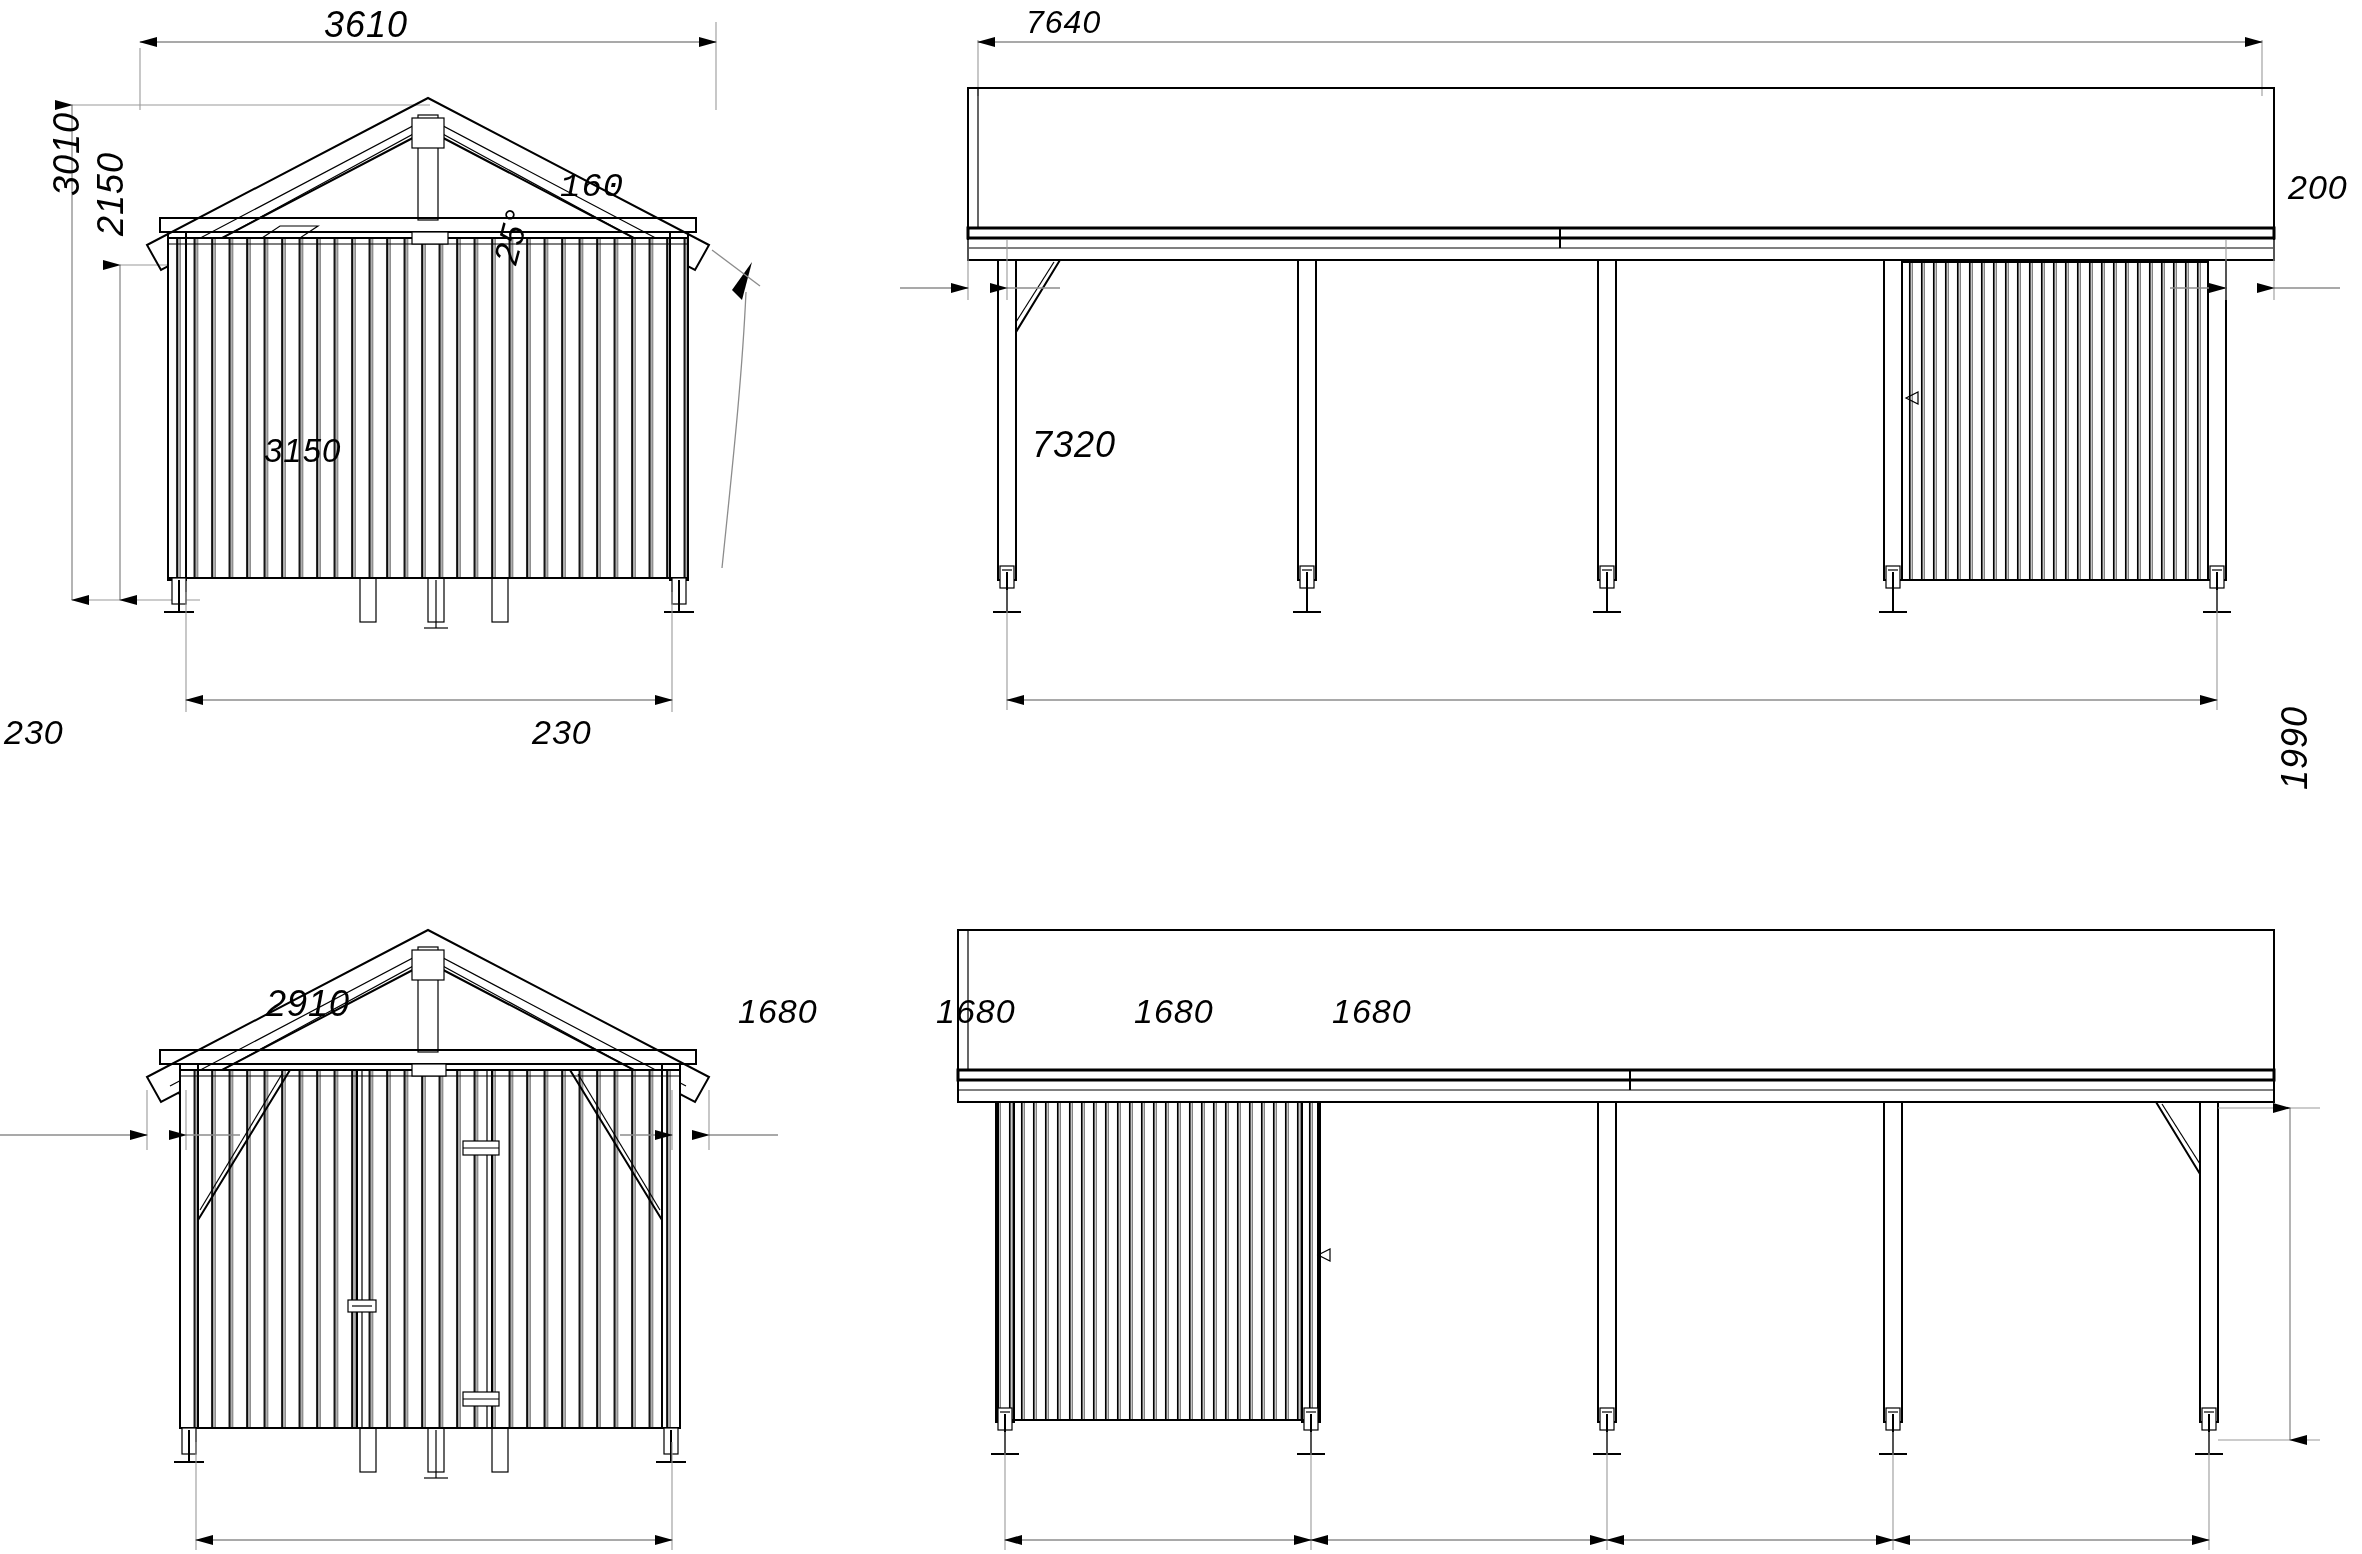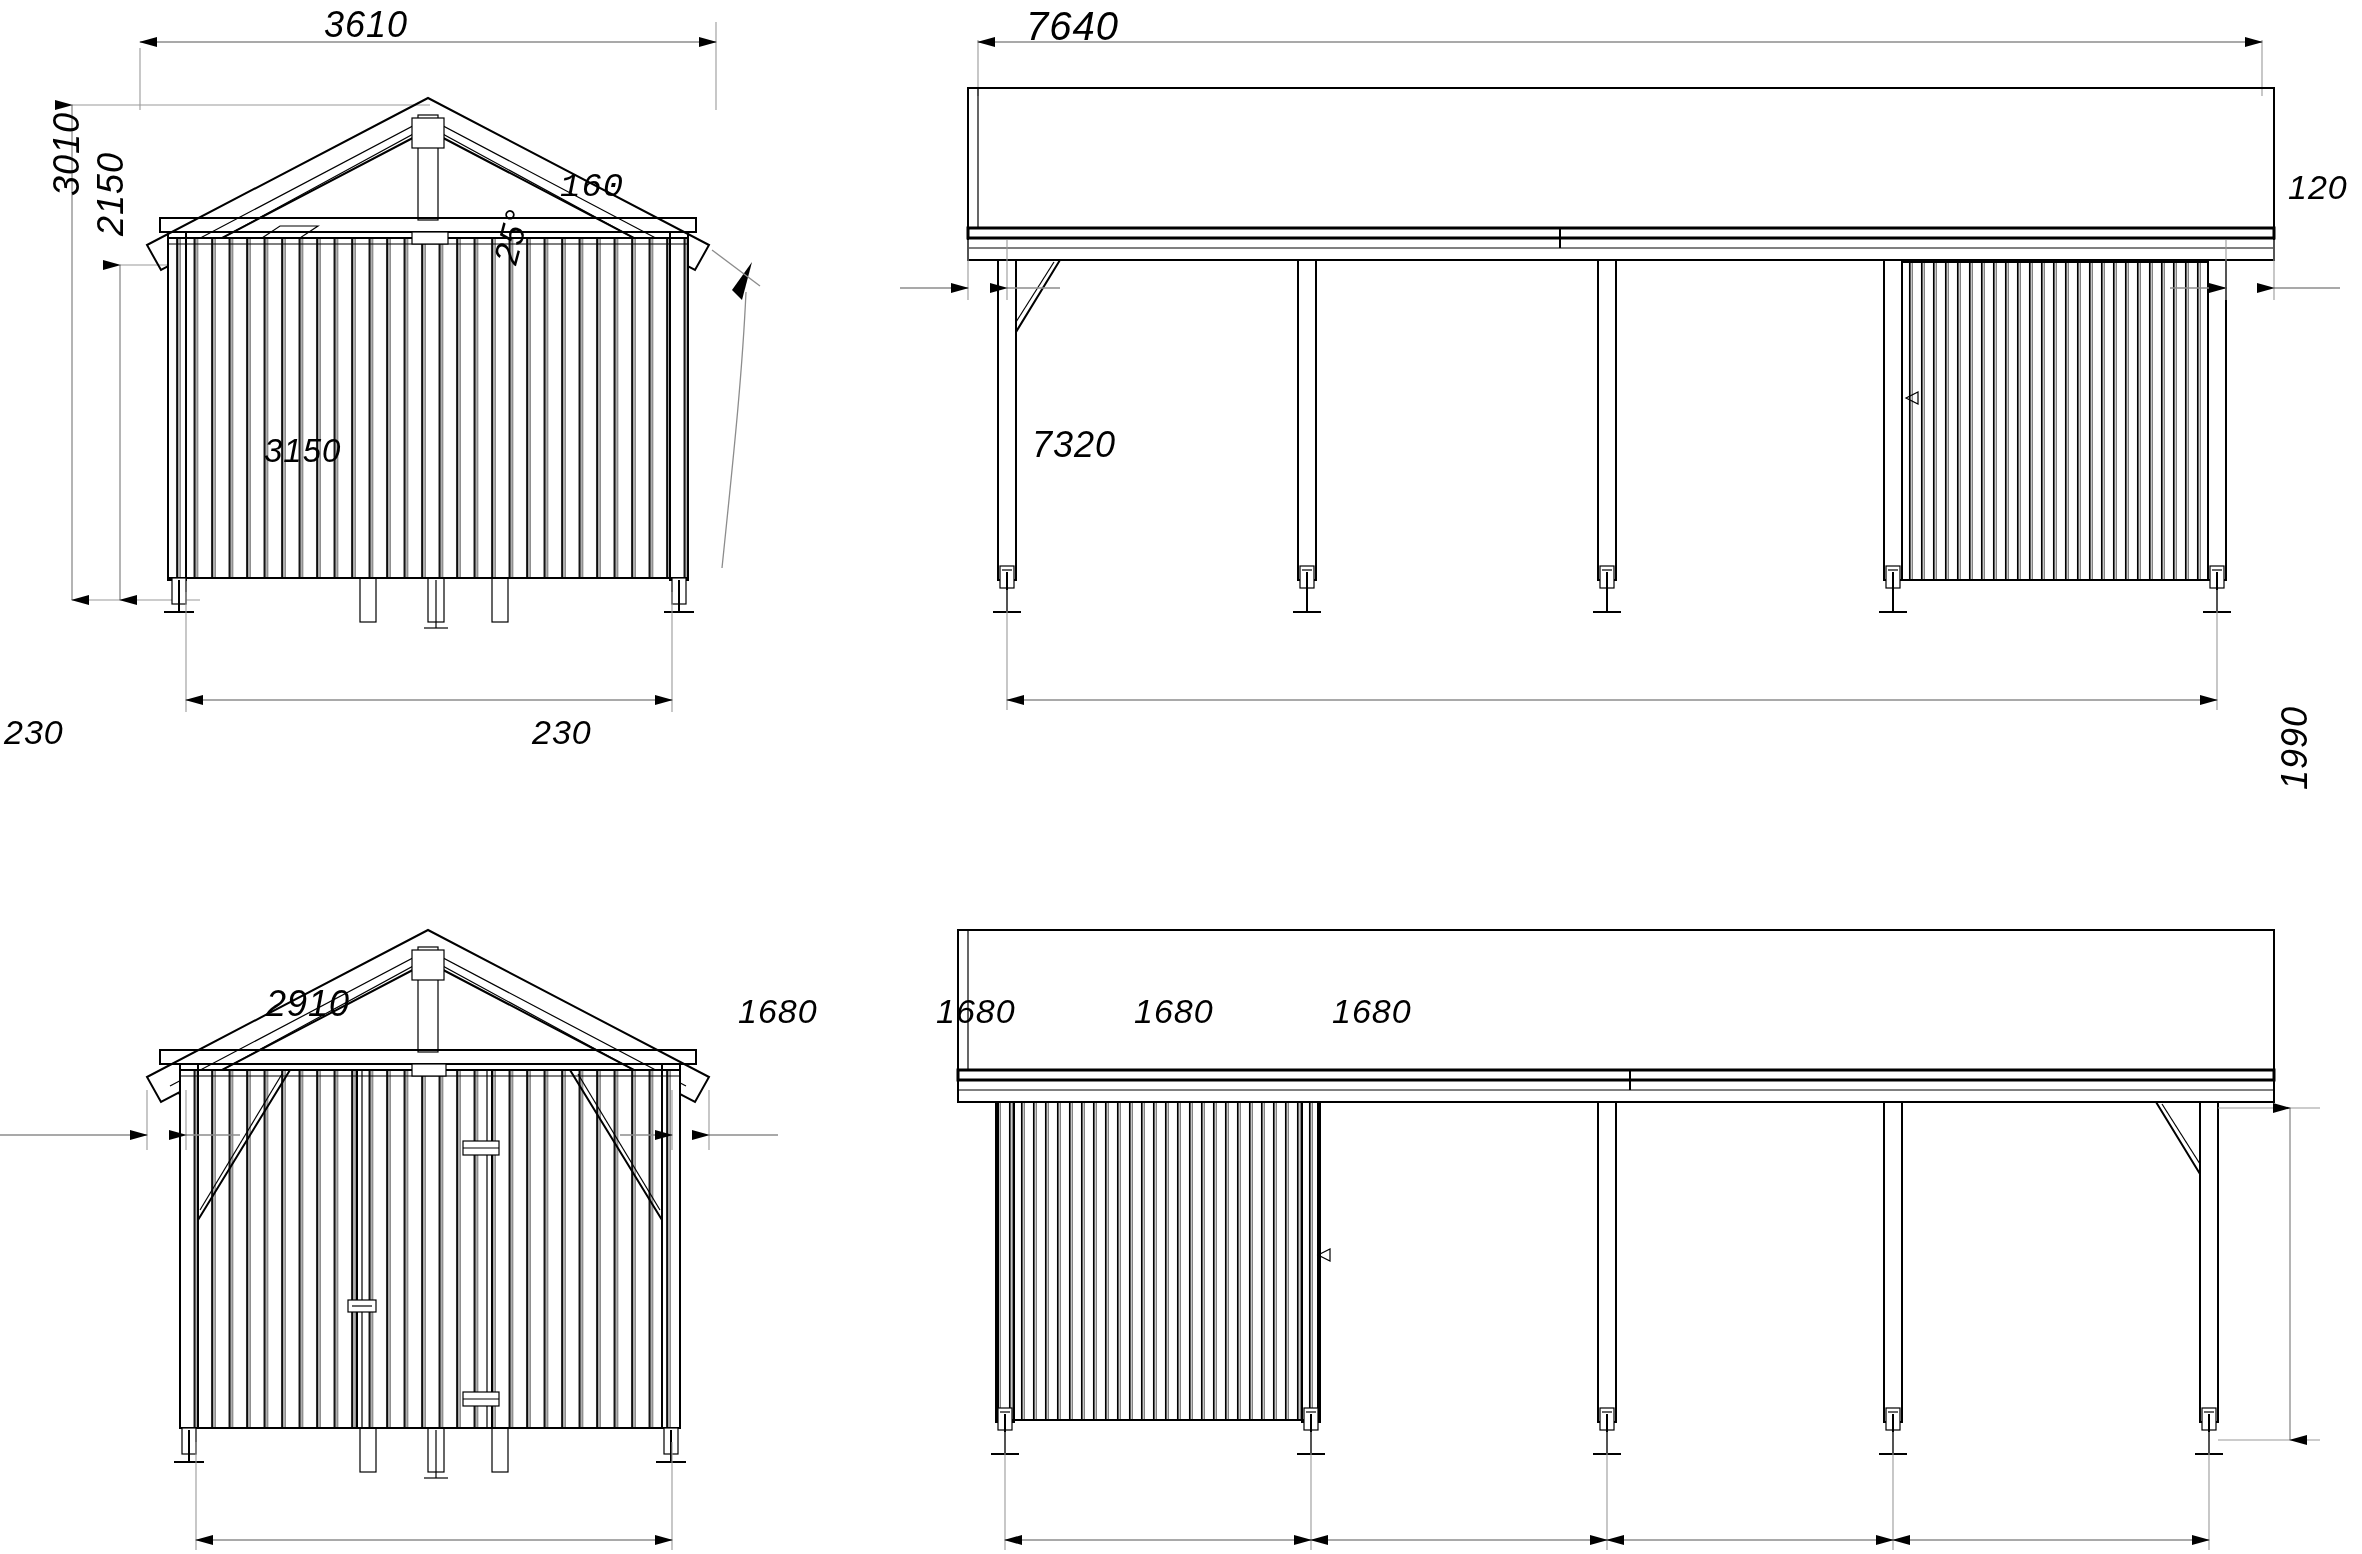--- a/index.html
+++ b/index.html
@@ -408,23 +408,23 @@
     </g>
   </g>
 </svg>
 
 <div id="labelLayer">
       <div class="dimtxt" style="left: 324px; top: 4px; font-size: 36px;">3610</div>
       <div class="dimtxt" style="left: 46px; top: 196px; font-size: 36px; transform-origin: 0px 0px; transform: rotate(-90deg);">3010</div>
       <div class="dimtxt" style="left: 90px; top: 236px; font-size: 36px; transform-origin: 0px 0px; transform: rotate(-90deg);">2150</div>
       <div class="dimtxt" style="left: 486px; top: 258px; font-size: 34px; transform-origin: 0px 0px; transform: rotate(-75deg);">25°</div>
       <div class="dimtxt" style="left: 264px; top: 432px; font-size: 33px;">3150</div>
-      <div class="dimtxt" style="left: 1026px; top: 4px; font-size: 40px;">7640</div>
+      <div class="dimtxt" style="left: 1026px; top: 4px; font-size: 32px;">7640</div>
       <div class="dimtxt" style="left: 560px; top: 168px; font-size: 34px; font-family: Liberation Mono, monospace;">160</div>
-      <div class="dimtxt" style="left: 2288px; top: 168px; font-size: 34px;">120</div>
+      <div class="dimtxt" style="left: 2288px; top: 168px; font-size: 34px;">200</div>
       <div class="dimtxt" style="left: 1032px; top: 424px; font-size: 36px;">7320</div>
       <div class="dimtxt" style="left: 4px; top: 713px; font-size: 34px;">230</div>
       <div class="dimtxt" style="left: 532px; top: 713px; font-size: 34px;">230</div>
       <div class="dimtxt" style="left: 266px; top: 983px; font-size: 36px;">2910</div>
       <div class="dimtxt" style="left: 2274px; top: 790px; font-size: 36px; transform-origin: 0px 0px; transform: rotate(-90deg);">1990</div>
       <div class="dimtxt" style="left: 738px; top: 992px; font-size: 34px;">1680</div>
       <div class="dimtxt" style="left: 936px; top: 992px; font-size: 34px;">1680</div>
       <div class="dimtxt" style="left: 1134px; top: 992px; font-size: 34px;">1680</div>
       <div class="dimtxt" style="left: 1332px; top: 992px; font-size: 34px;">1680</div>
     </div>

